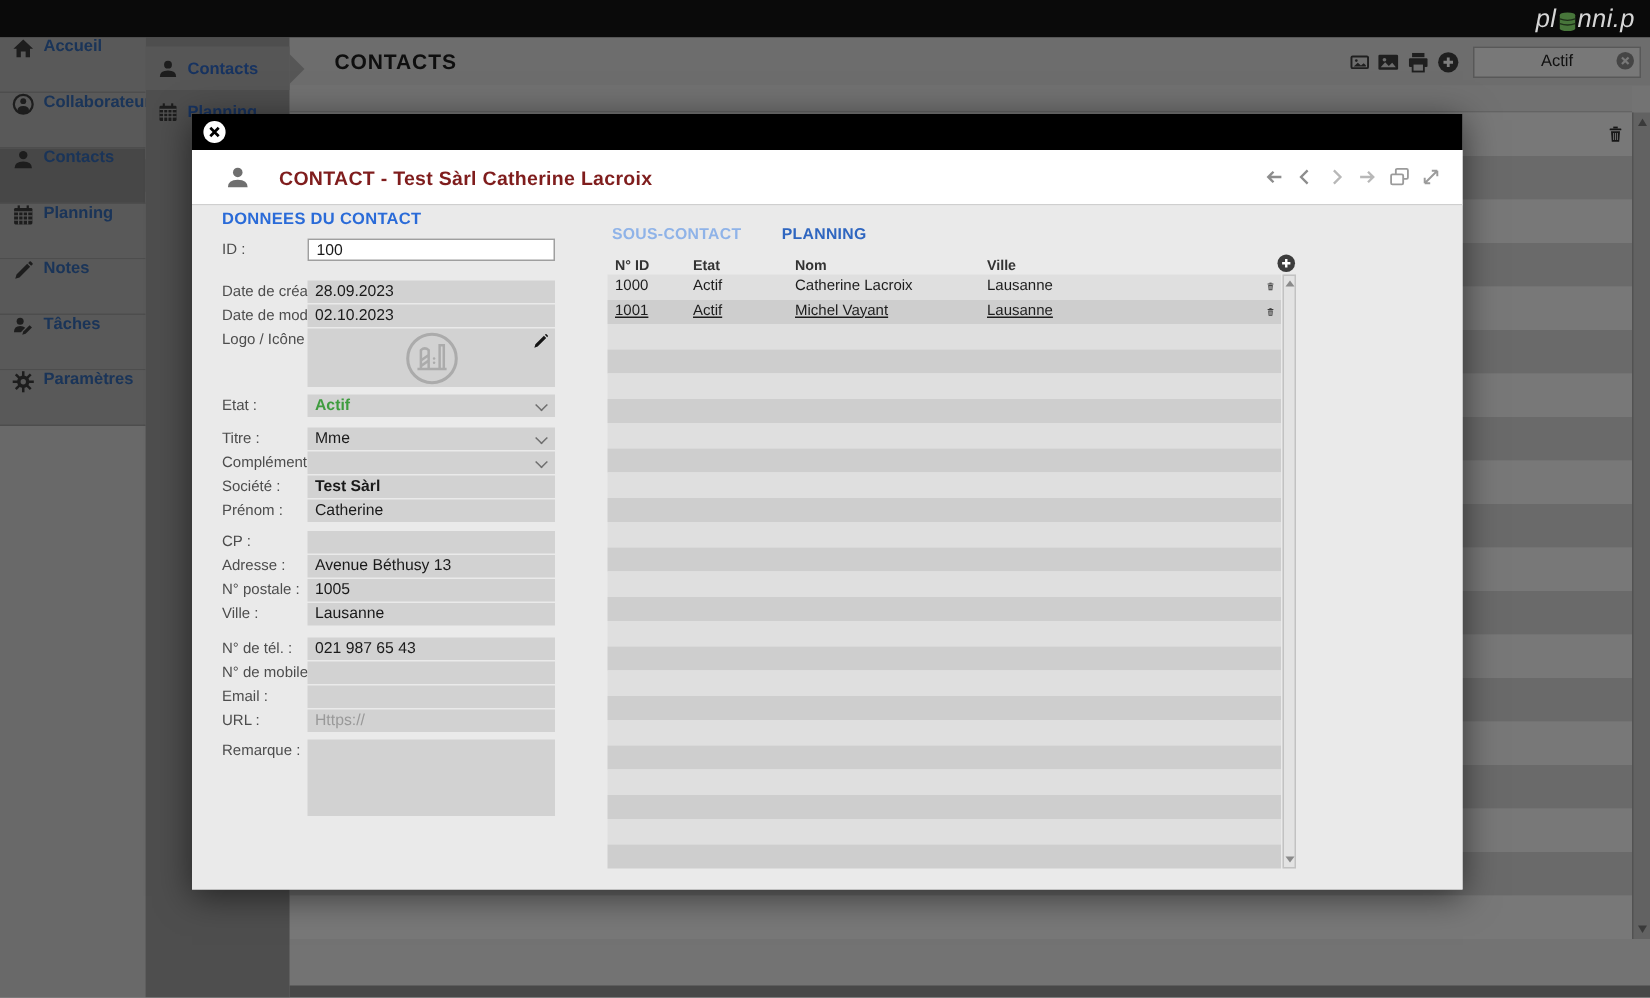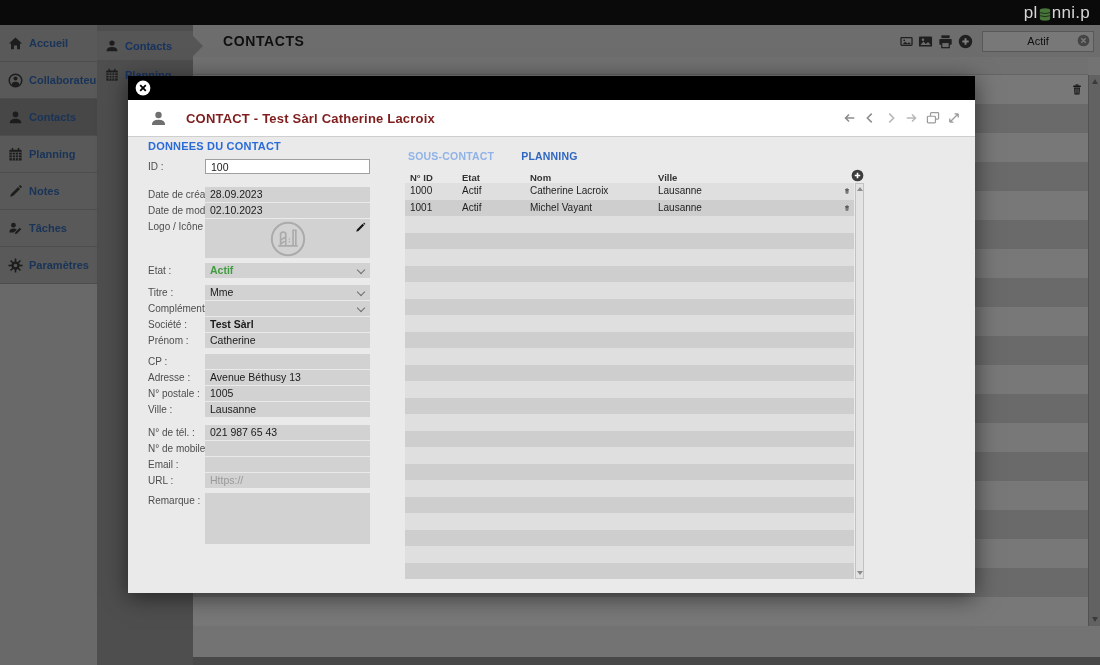--- a/index.html
+++ b/index.html
@@ -2,26 +2,26 @@
 <html><head>
 <meta charset="utf-8">
 <style>
   html,body{margin:0;padding:0;background:#222;}
   .stage{position:relative;width:1100px;height:665px;overflow:hidden;background:#e6e6e6;
          font-family:"Liberation Sans","DejaVu Sans",sans-serif;-webkit-font-smoothing:antialiased;}
   .stage span svg, .stage .icon-holder svg{display:block;width:100%;height:100%;}
 
   
   .topbar{position:absolute;top:0;left:0;width:100%;height:25px;background:#0a0a0a;z-index:10;}
-  .logo{position:absolute;right:10px;top:0;height:25px;line-height:23px;color:#d6d6d6;font-size:17px;letter-spacing:.3px;display:flex;align-items:center;}
+  .logo{position:absolute;right:10px;top:0;height:25px;line-height:23px;color:#d6d6d6;font-size:17px;letter-spacing:.3px;display:flex;align-items:center;font-style:italic;}
   .logo-cyl{display:inline-block;width:12px;height:15px;margin:3px 1px 0 1px;}
 
   
   .sidebar{position:absolute;top:25px;bottom:0;left:0;width:97px;background:#d2d2d2;z-index:5;}
-  .side-item{height:36px;background:#b2b2b2;border-bottom:1px solid #9b9b9b;display:flex;align-items:center;padding-left:8px;gap:6px;position:relative;cursor:pointer;}
+  .side-item{height:36px;background:#b2b2b2;border-bottom:1px solid #9b9b9b;display:flex;align-items:flex-start;padding-left:8px;gap:6px;position:relative;cursor:pointer;}
   .side-item .s-icon{width:15px;height:15px;color:#3a3a3a;flex-shrink:0;}
   .s-label{font-size:11px;font-weight:bold;color:#3468b0;white-space:nowrap;}
   .side-item.selected{background:#8e8e8e;}
   .side-item.selected::after{content:"";position:absolute;right:-11px;top:7px;border-top:11px solid transparent;border-bottom:11px solid transparent;border-left:11px solid #8e8e8e;z-index:6;}
 
   
   .subsidebar{position:absolute;top:25px;bottom:0;left:97px;width:96px;background:#9c9c9c;z-index:6;padding-top:6px;box-sizing:border-box;}
   .sub-item{height:29px;display:flex;align-items:center;gap:6px;padding-left:8px;position:relative;cursor:pointer;}
   .sub-item .s-icon{width:14px;height:14px;color:#3a3a3a;flex-shrink:0;}
   .sub-item .s-label{color:#2f66c0;}
@@ -83,21 +83,21 @@
   .tabs{position:absolute;left:3px;top:13px;display:flex;}
   .tab{font-size:10.5px;font-weight:bold;color:#2f66c0;letter-spacing:.2px;cursor:pointer;}
   .tab.active{color:#8fb3e8;}
   .tab + .tab{margin-left:27px;}
   .panel-add{position:absolute;right:0;top:32px;width:13px;height:13px;color:#3c3c3c;cursor:pointer;}
   .sc-header{position:absolute;left:0;top:35px;width:449px;display:flex;font-size:9.5px;font-weight:bold;color:#333;}
   .sc-header span{padding-left:5px;box-sizing:border-box;}
   .cc1{width:52px;flex-shrink:0}.cc2{width:68px;flex-shrink:0}.cc3{width:128px;flex-shrink:0}.cc4{flex:1}
   .sc-body{position:absolute;left:0;top:46px;width:449px;}
   .sc-row{height:16.5px;background:#dfdfdf;display:flex;font-size:10px;color:#1d1d1d;line-height:16.5px;position:relative;}
-  .sc-row.dark{background:#cecece;}
+  .sc-row.dark{background:#cecece;text-decoration:underline;}
   .sc-row span{padding-left:5px;box-sizing:border-box;overflow:hidden;white-space:nowrap;}
   .sc-trash{position:absolute;right:4px;top:2px;width:11px;height:12px;color:#3c3c3c;cursor:pointer;}
   .sc-scroll{position:absolute;left:450px;top:46px;width:9px;height:396px;background:#e3e3e3;border:1px solid #c2c2c2;box-sizing:border-box;}
   .sc-scroll .tri-up{top:3px;border-left:3px solid transparent;border-right:3px solid transparent;border-bottom:4px solid #8a8a8a;}
   .sc-scroll .tri-down{bottom:3px;border-left:3px solid transparent;border-right:3px solid transparent;border-top:4px solid #8a8a8a;}
 </style>
 </head>
 <body>
 
 <div class="stage">

